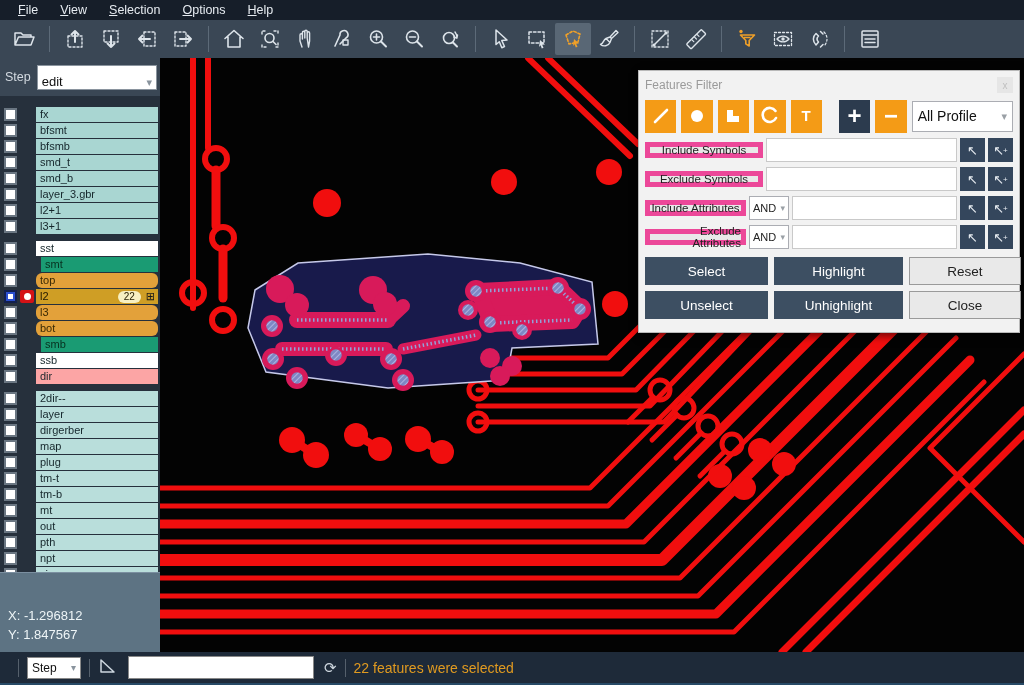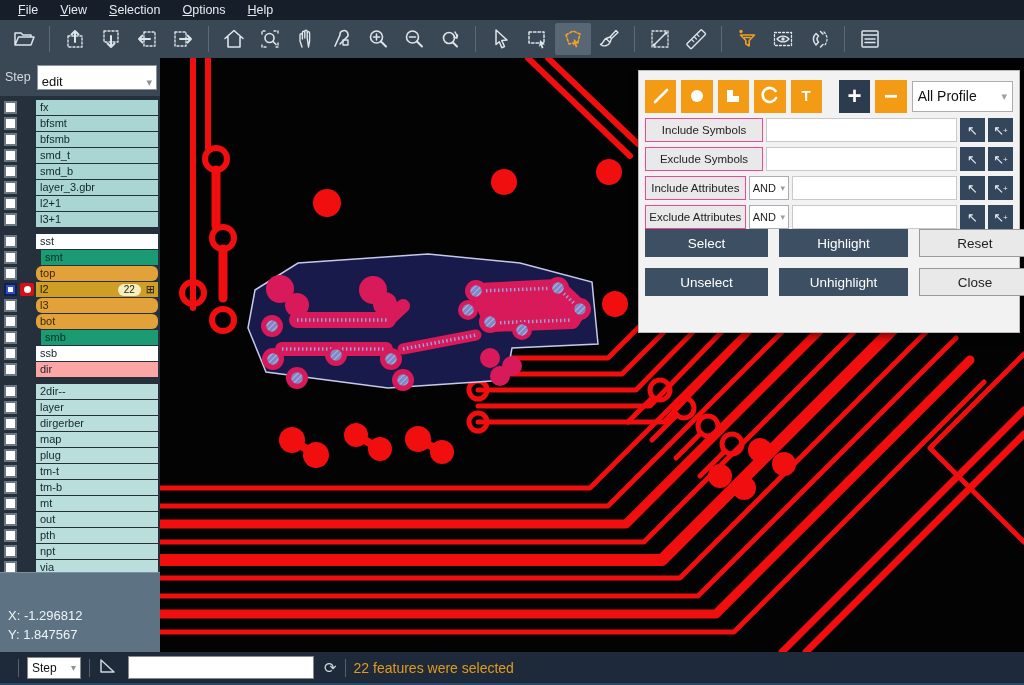--- a/index.html
+++ b/index.html
@@ -25,21 +25,21 @@
 
   
   .sidebar { position:absolute; left:0; top:58px; width:160px; height:594px;
     background:#26303c; }
   .step-row { height:38px; background:#3a4755; display:flex; align-items:center;
     padding:0 3px 0 5px; gap:6px; }
   .step-label { color:#d3dae1; font-size:12.5px; }
   .step-select { flex:1; height:25px; background:#fff; border:1px solid #8a949e;
     display:flex; align-items:flex-end; padding:0 4px; font-size:13px; color:#111; }
   .step-select .chev { margin-left:auto; color:#8a949e; font-size:11px; }
-  .layer-list { padding-top:4px; }
+  .layer-list { padding-top:11px; }
   .layer-row { display:flex; align-items:center; height:15px; margin-bottom:1px; }
   .cbx { width:13px; height:13px; background:#fff; border:2px solid #6a7682;
     margin-left:4px; flex:0 0 auto; }
   .cbx.checked { background:#2a4fd0; border-color:#12204e; position:relative; }
   .cbx.checked::after { content:""; position:absolute; left:2px; top:2px; width:5px;
     height:5px; background:#fff; }
   .lyr-ind { width:14px; height:13px; margin-left:3px; flex:0 0 auto; }
   .lyr-ind.on { background:#d41216; border-radius:2px; position:relative; }
   .lyr-ind.on::after { content:""; position:absolute; left:3.5px; top:3px; width:7px;
     height:7px; border-radius:50%; background:#fff; }
@@ -80,32 +80,32 @@
     color:#fff; font-weight:bold; }
   .sq.orange { background:#f49b16; }
   .sq.navy { background:#2c3b4e; font-size:24px; }
   .sq.minus { font-size:24px; }
   .sq svg { width:20px; height:20px; }
   .profile-sel { margin-left:auto; width:106px; height:31px; background:#fff;
     border:1px solid #abadb3; display:flex; align-items:center; padding:0 5px;
     font-size:14px; color:#111; }
   .profile-sel .chev { margin-left:auto; color:#9aa0a6; font-size:11px; }
   .filt-row { display:flex; align-items:center; margin-top:5px; gap:3px; height:24px; }
-  .filt-label { width:118px; height:24px; background:#e9e9e9; border:1px solid #ec4899;
+  .filt-label { width:118px; height:16px; background:#e9e9e9; border:5px solid #ec4899;
     font-size:11.5px; color:#222; display:flex; align-items:center; justify-content:center;text-align:right; }
   .and-sel { width:46px; height:24px; background:#fff; border:1px solid #abadb3;
     font-size:11px; color:#222; display:flex; align-items:center; padding:0 3px; }
   .and-sel .chev { margin-left:auto; color:#9aa0a6; font-size:9px; }
   .filt-input { flex:1; height:24px; background:#fff; border:1px solid #c9c9c9;
     font-size:12px; padding:0 4px; font-family:"Liberation Sans",sans-serif; }
   .arr-btn { width:25px; height:24px; background:#34465c; color:#e8edf2; display:flex;
     align-items:center; justify-content:center; font-size:13px; flex:0 0 auto; }
   .arr-btn sup { font-size:8px; margin-left:-1px; }
-  .action-grid { display:grid; grid-template-columns:123px 129px 112px; gap:11px;
-    }
+  .action-grid { display:grid; grid-template-columns:123px 129px 112px; gap:6px;
+    margin-top:8px; }
   .act-btn { height:28px; display:flex; align-items:center; justify-content:center;
     font-size:13.5px; }
   .act-btn.dark { background:#3d4f62; color:#fff; }
   .act-btn.light { background:#e9e9e9; color:#222; border:1px solid #9a9a9a; }
 
   
   .statusbar { position:absolute; left:0; top:652px; width:1024px; height:33px;
     background:#1e2a39; display:flex; align-items:center; padding-left:10px;
     border-bottom:2px solid #274a66; }
   .ssep { width:1px; height:18px; background:#55606c; margin:0 8px; }
@@ -624,20 +624,24 @@
           <circle cx="420" cy="251" r="7"></circle>
             <circle cx="330" cy="264" r="7"></circle>
           <circle cx="308" cy="252" r="7"></circle>
             <circle cx="362" cy="272" r="7"></circle>
         </g>
       </g>
     </svg>
   </div>
 
   <div class="dialog">
+    <div class="dlg-titlebar">
+      <span class="dlg-title">Features Filter</span>
+      <span class="dlg-close">x</span>
+    </div>
     <div class="tool-row">
         <div class="sq orange">
           <svg viewBox="0 0 20 20">
             <line x1="4" y1="16" x2="16" y2="4" stroke="#fff" stroke-width="2.6" stroke-linecap="round"></line>
           </svg>
         </div>
         <div class="sq orange">
           <svg viewBox="0 0 20 20">
             <circle cx="10" cy="10" r="6" fill="#fff"></circle>
           </svg>

